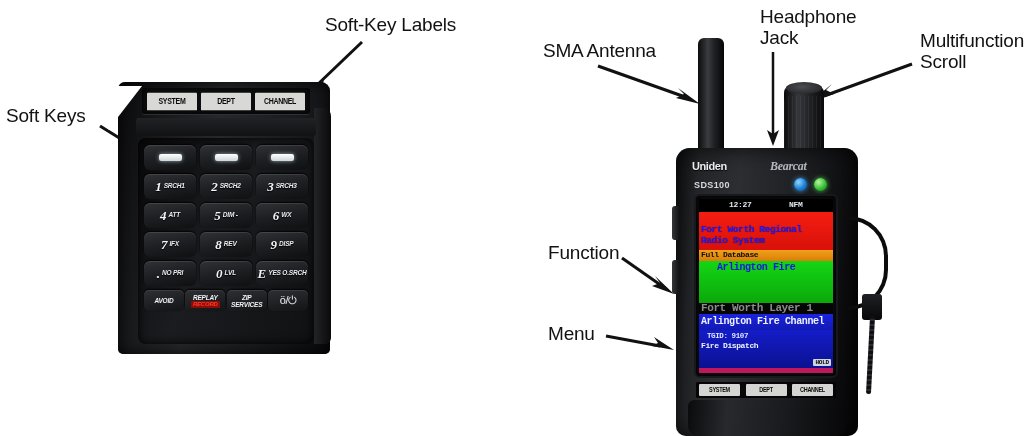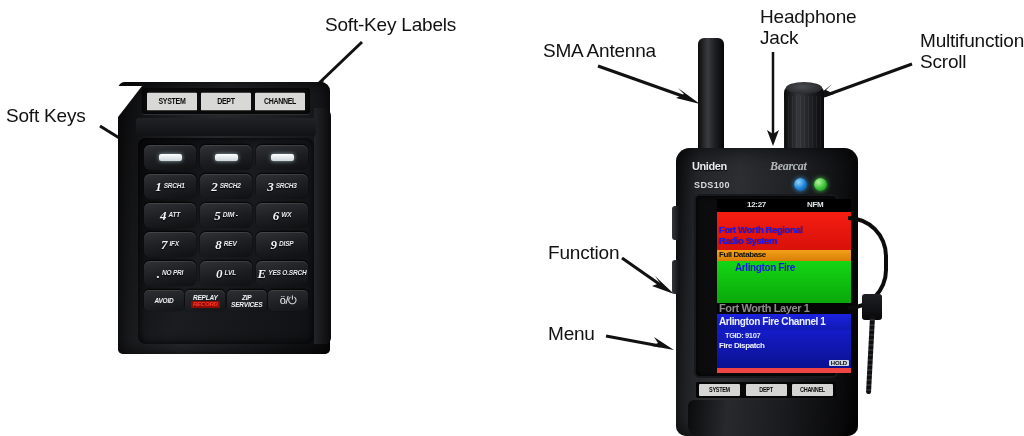--- a/index.html
+++ b/index.html
@@ -127,22 +127,22 @@
             background:radial-gradient(circle at 35% 32%,#8fd6ff,#1a7fd4 55%,#0a4f8c);
             box-shadow:0 0 5px rgba(60,170,255,.8);}
   .sc-led-g{position:absolute;left:152px;top:140px;width:13px;height:13px;border-radius:50%;
             background:radial-gradient(circle at 35% 32%,#b6f5a0,#36bf34 55%,#127a13);
             box-shadow:0 0 5px rgba(80,230,90,.8);}
 
   
   .sc-screenframe{position:absolute;left:34px;top:158px;width:140px;height:180px;
                   background:#0c0c0e;border-radius:4px;
                   box-shadow:inset 0 0 6px #000,0 0 0 2px #18191c;padding:3px;box-sizing:border-box;}
-  .lcd{position:relative;width:100%;height:100%;background:#ef4444;overflow:hidden;
-       font-family:Liberation Sans, sans-serif;margin-left:18px;}
+  .lcd{position:relative;width:100%;height:100%;background:#be185d;overflow:hidden;
+       font-family:Liberation Mono, monospace;}
 
   .lcd-status{height:13px;background:#000;position:relative;color:#dfe6ea;}
   .lcd-clock{position:absolute;left:30px;top:1px;font-size:8px;font-weight:700;letter-spacing:-.3px;}
   .lcd-mode{position:absolute;left:90px;top:1px;font-size:8px;font-weight:700;letter-spacing:-.3px;}
 
   .lcd-band{position:relative;box-sizing:border-box;overflow:hidden;}
   .band-sys{background:linear-gradient(180deg,#f51d12,#d81109);height:38px;padding:12px 2px 0;}
   .band-db{background:linear-gradient(180deg,#f2a01b,#d97f07);height:11px;padding:0 2px;}
   .band-dept{background:linear-gradient(180deg,#14d614,#0aa80a);height:42px;padding:1px 18px 0;}
   .band-layer{background:#050505;height:11px;padding:0 2px;}

